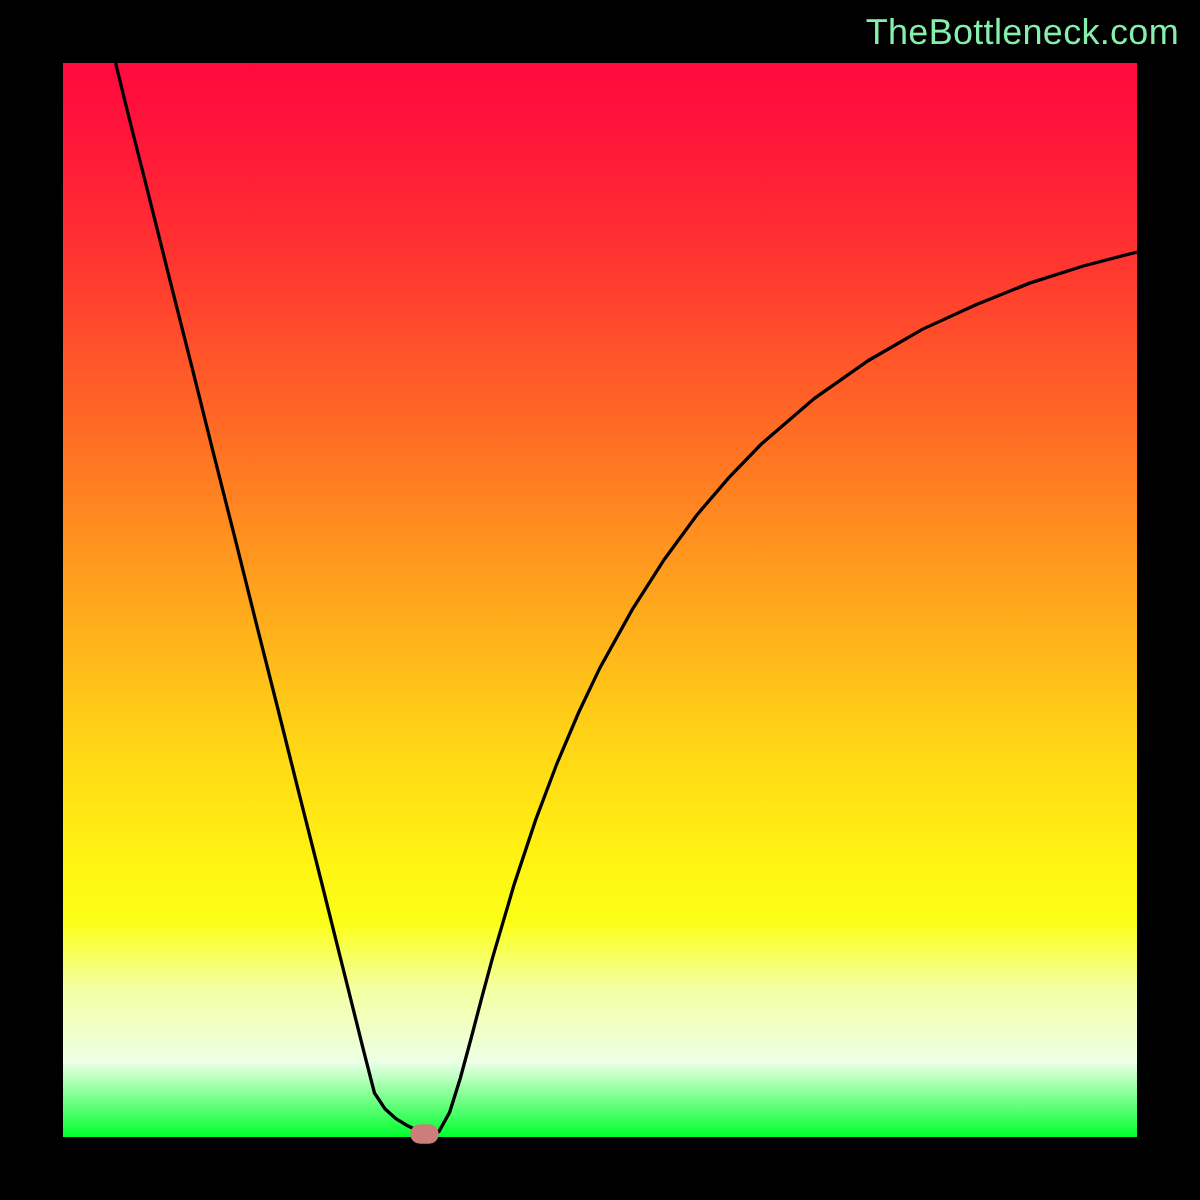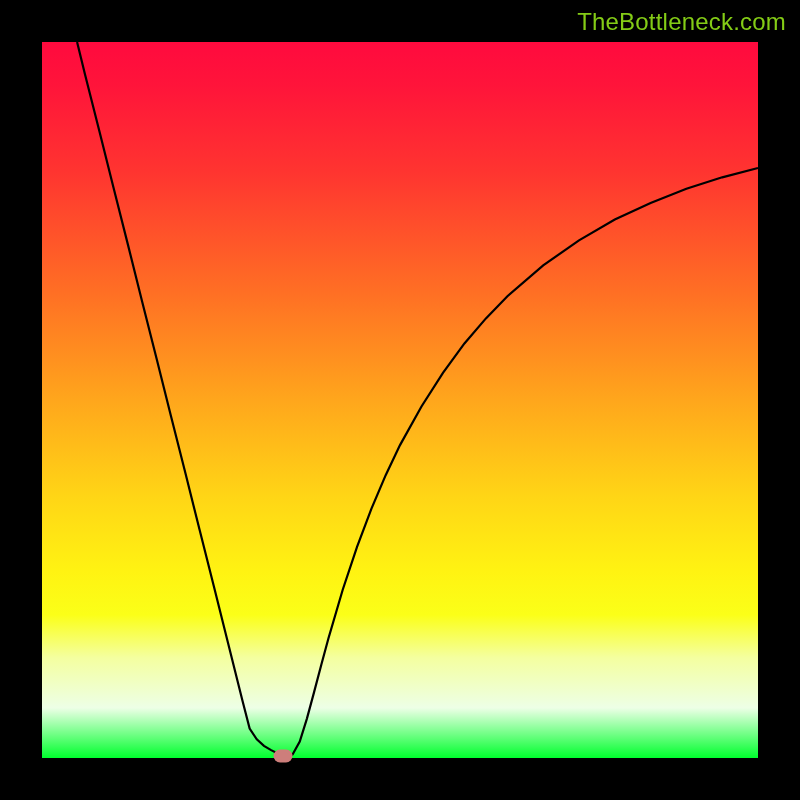--- a/index.html
+++ b/index.html
@@ -36,21 +36,21 @@
       #fbff18 80%,
       #f4ffa0 86%,
       #edffe6 93%,
       #00ff2e 100%
     );
   }
   .watermark {
     position: absolute;
     top: 8px;
     right: 14px;
-    color: #84cc16;
+    color: #86efac;
     font-size: 24px;
     font-weight: 400;
     letter-spacing: 0.2px;
     user-select: none;
   }
   svg.curve {
     position: absolute;
     left: 0;
     top: 0;
     width: 716px;

